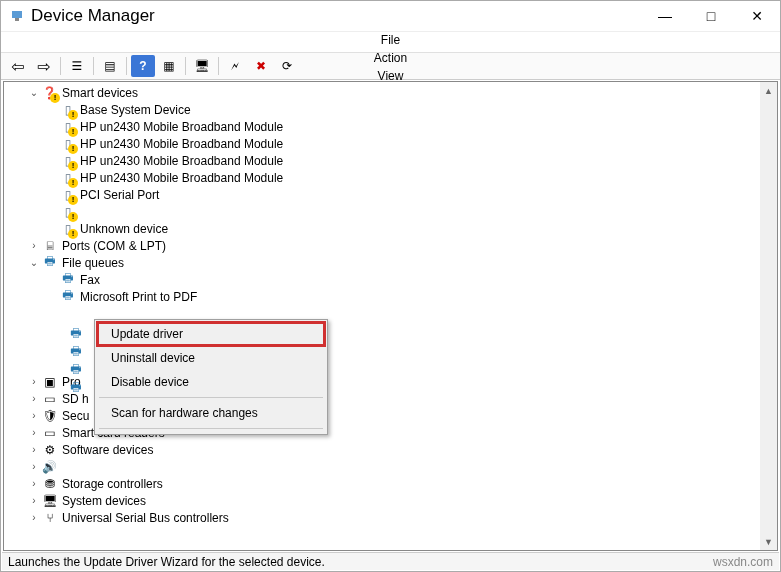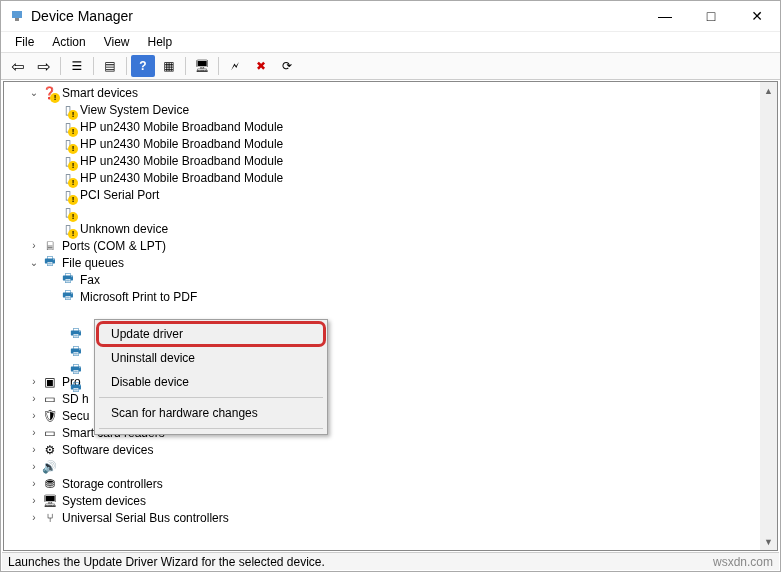--- a/index.html
+++ b/index.html
@@ -22,35 +22,36 @@
     align-items: center;
     padding: 0 0 0 8px;
     background: #fff;
     border-bottom: 1px solid #eee;
   }
   .titlebar .app-icon {
     width: 16px; height: 16px;
     margin-right: 6px;
     display: flex; align-items:center; justify-content:center;
   }
-  .titlebar .title { flex: 0 0 auto; font-size: 14px; }
+  .titlebar .title { flex: 0 0 auto; font-size: 17px; }
   .titlebar .spacer { flex: 1; }
   .win-controls { display:flex; height:100%; }
   .win-btn {
     width: 46px; height: 30px;
     display:flex; align-items:center; justify-content:center;
     font-size: 14px;
   }
   
   .menubar {
     height: 20px;
     display:flex;
     align-items:center;
     padding: 0 6px;
     gap: 2px;
+    flex-direction: column;
   }
   .menu-item {
     padding: 1px 8px;
     font-size: 12px;
   }
   
   .toolbar {
     height: 28px;
     border-top: 1px solid #e0e0e0;
     border-bottom: 1px solid #ccc;
@@ -121,21 +122,21 @@
     background:#f0f0f0;
     border:1px solid #a0a0a0;
     box-shadow: 2px 2px 4px rgba(0,0,0,.3);
     padding: 2px;
     font-size:12px;
     z-index: 20;
   }
   .ctx-item {
     padding: 5px 14px;
   }
-  .ctx-item.highlighted { outline: 3px solid #d03030; outline-offset:-2px;border-radius:6px; }
+  .ctx-item.highlighted { outline: 3px solid #d03030; outline-offset:-2px; }
   .ctx-sep { height:1px; background:#c9c9c9; margin:3px 2px; }
   .ctx-item.bold { font-weight:bold; }
   
   .under-menu-icons {
     position:absolute;
     left: 67px; top: 325px;
     z-index: 10;
     display:flex;
     flex-direction:column;
     gap: 1px;
@@ -230,21 +231,21 @@
       <div class="tree-row">
         <span class="indent" style="width: 18px;"></span>
         <span class="expander">⌄</span>
         <span class="node-icon ic-warning">❓</span>
         <span class="node-label">Smart devices</span>
       </div>
       <div class="tree-row">
         <span class="indent" style="width: 36px;"></span>
         <span class="expander"></span>
         <span class="node-icon ic-warning" style="color: rgb(102, 119, 136);">▯</span>
-        <span class="node-label">View System Device</span>
+        <span class="node-label">Base System Device</span>
       </div>
       <div class="tree-row">
         <span class="indent" style="width: 36px;"></span>
         <span class="expander"></span>
         <span class="node-icon ic-warning" style="color: rgb(102, 119, 136);">▯</span>
         <span class="node-label">HP un2430 Mobile Broadband Module</span>
       </div>
       <div class="tree-row">
         <span class="indent" style="width: 36px;"></span>
         <span class="expander"></span>

